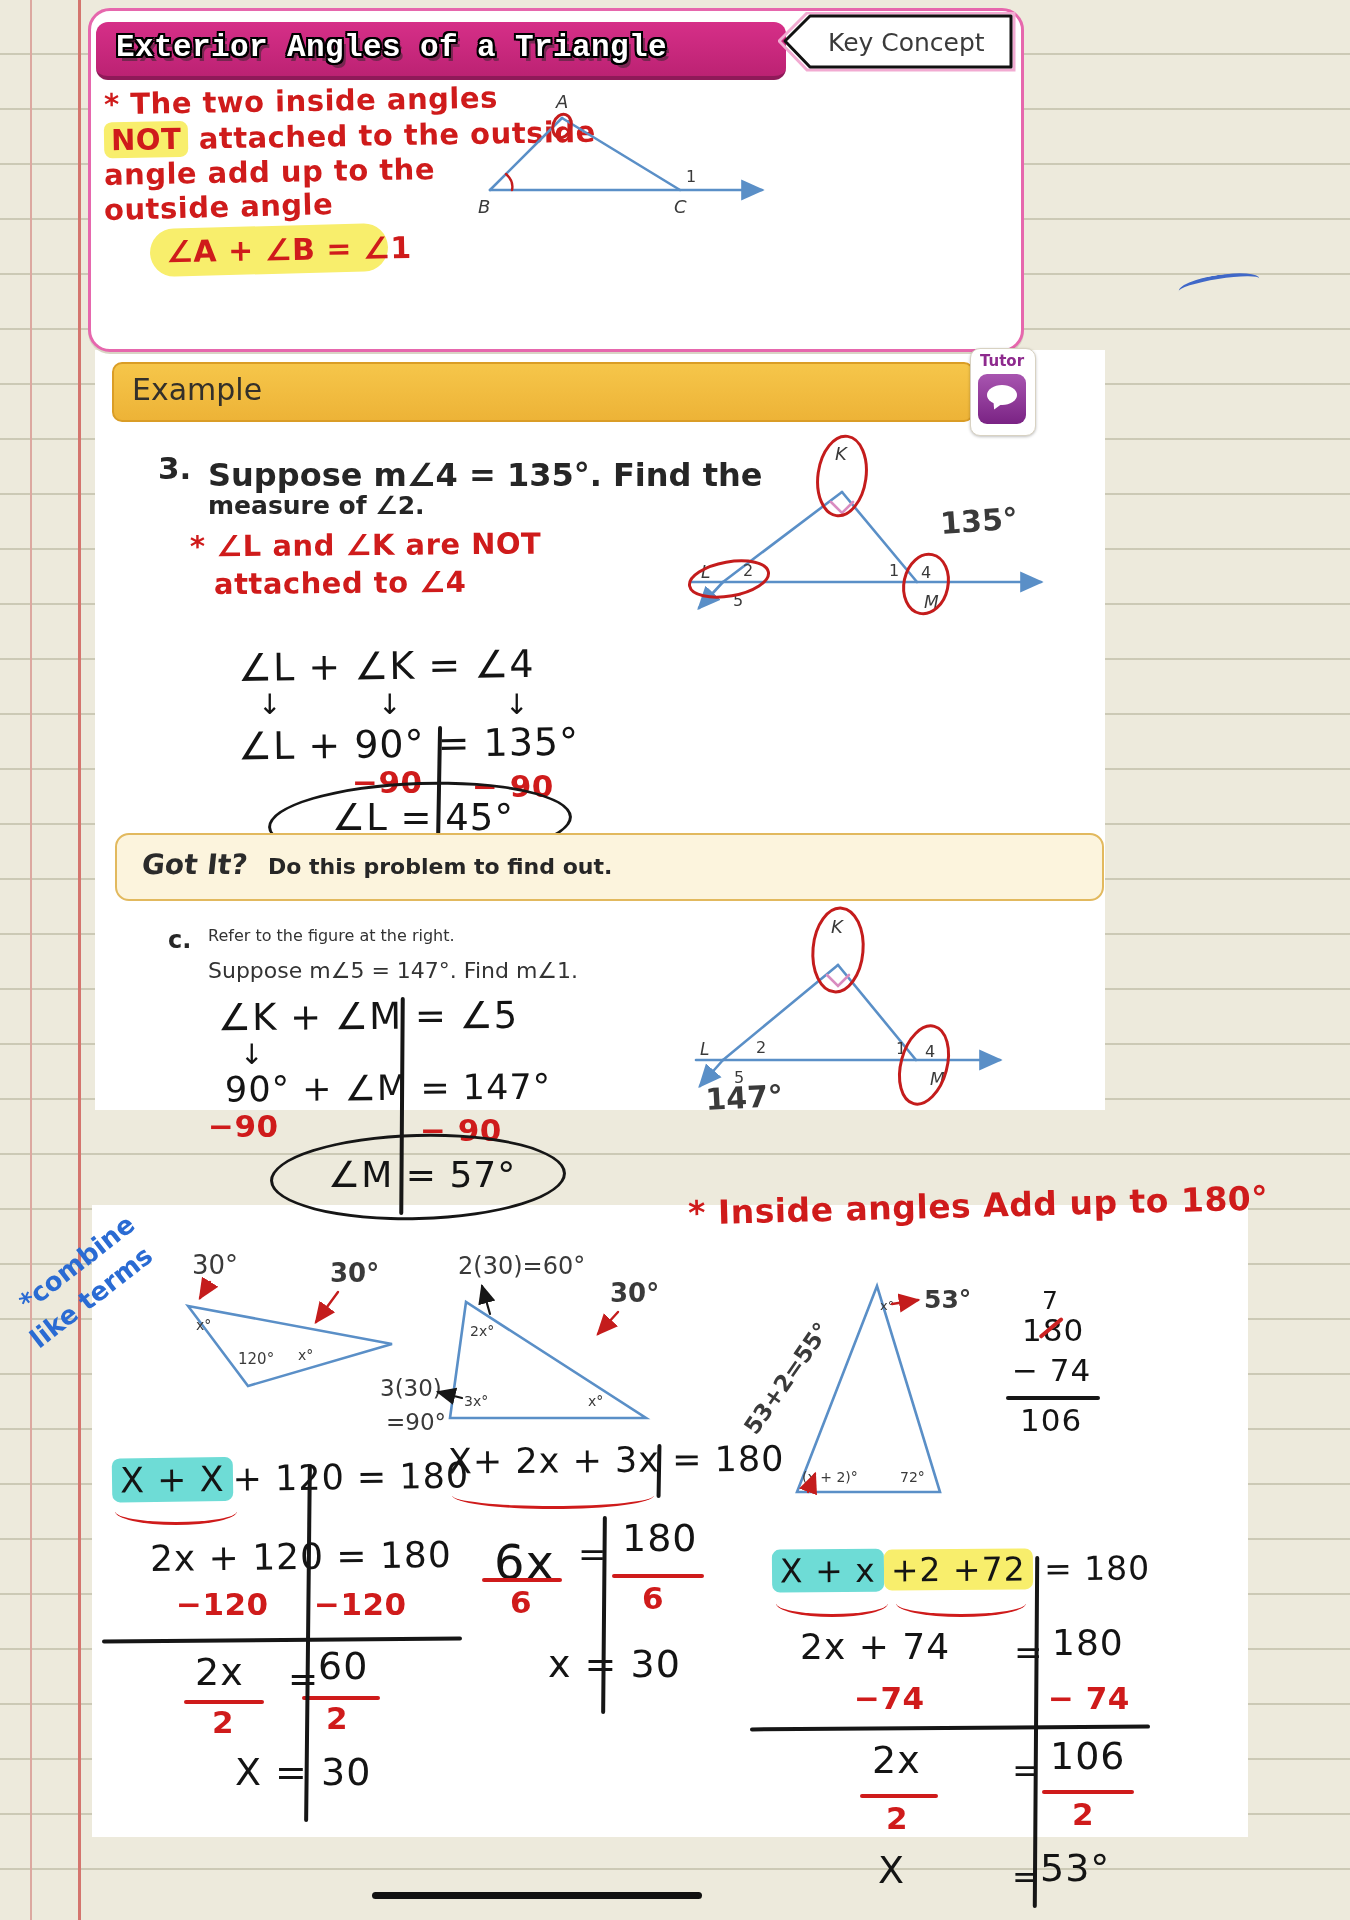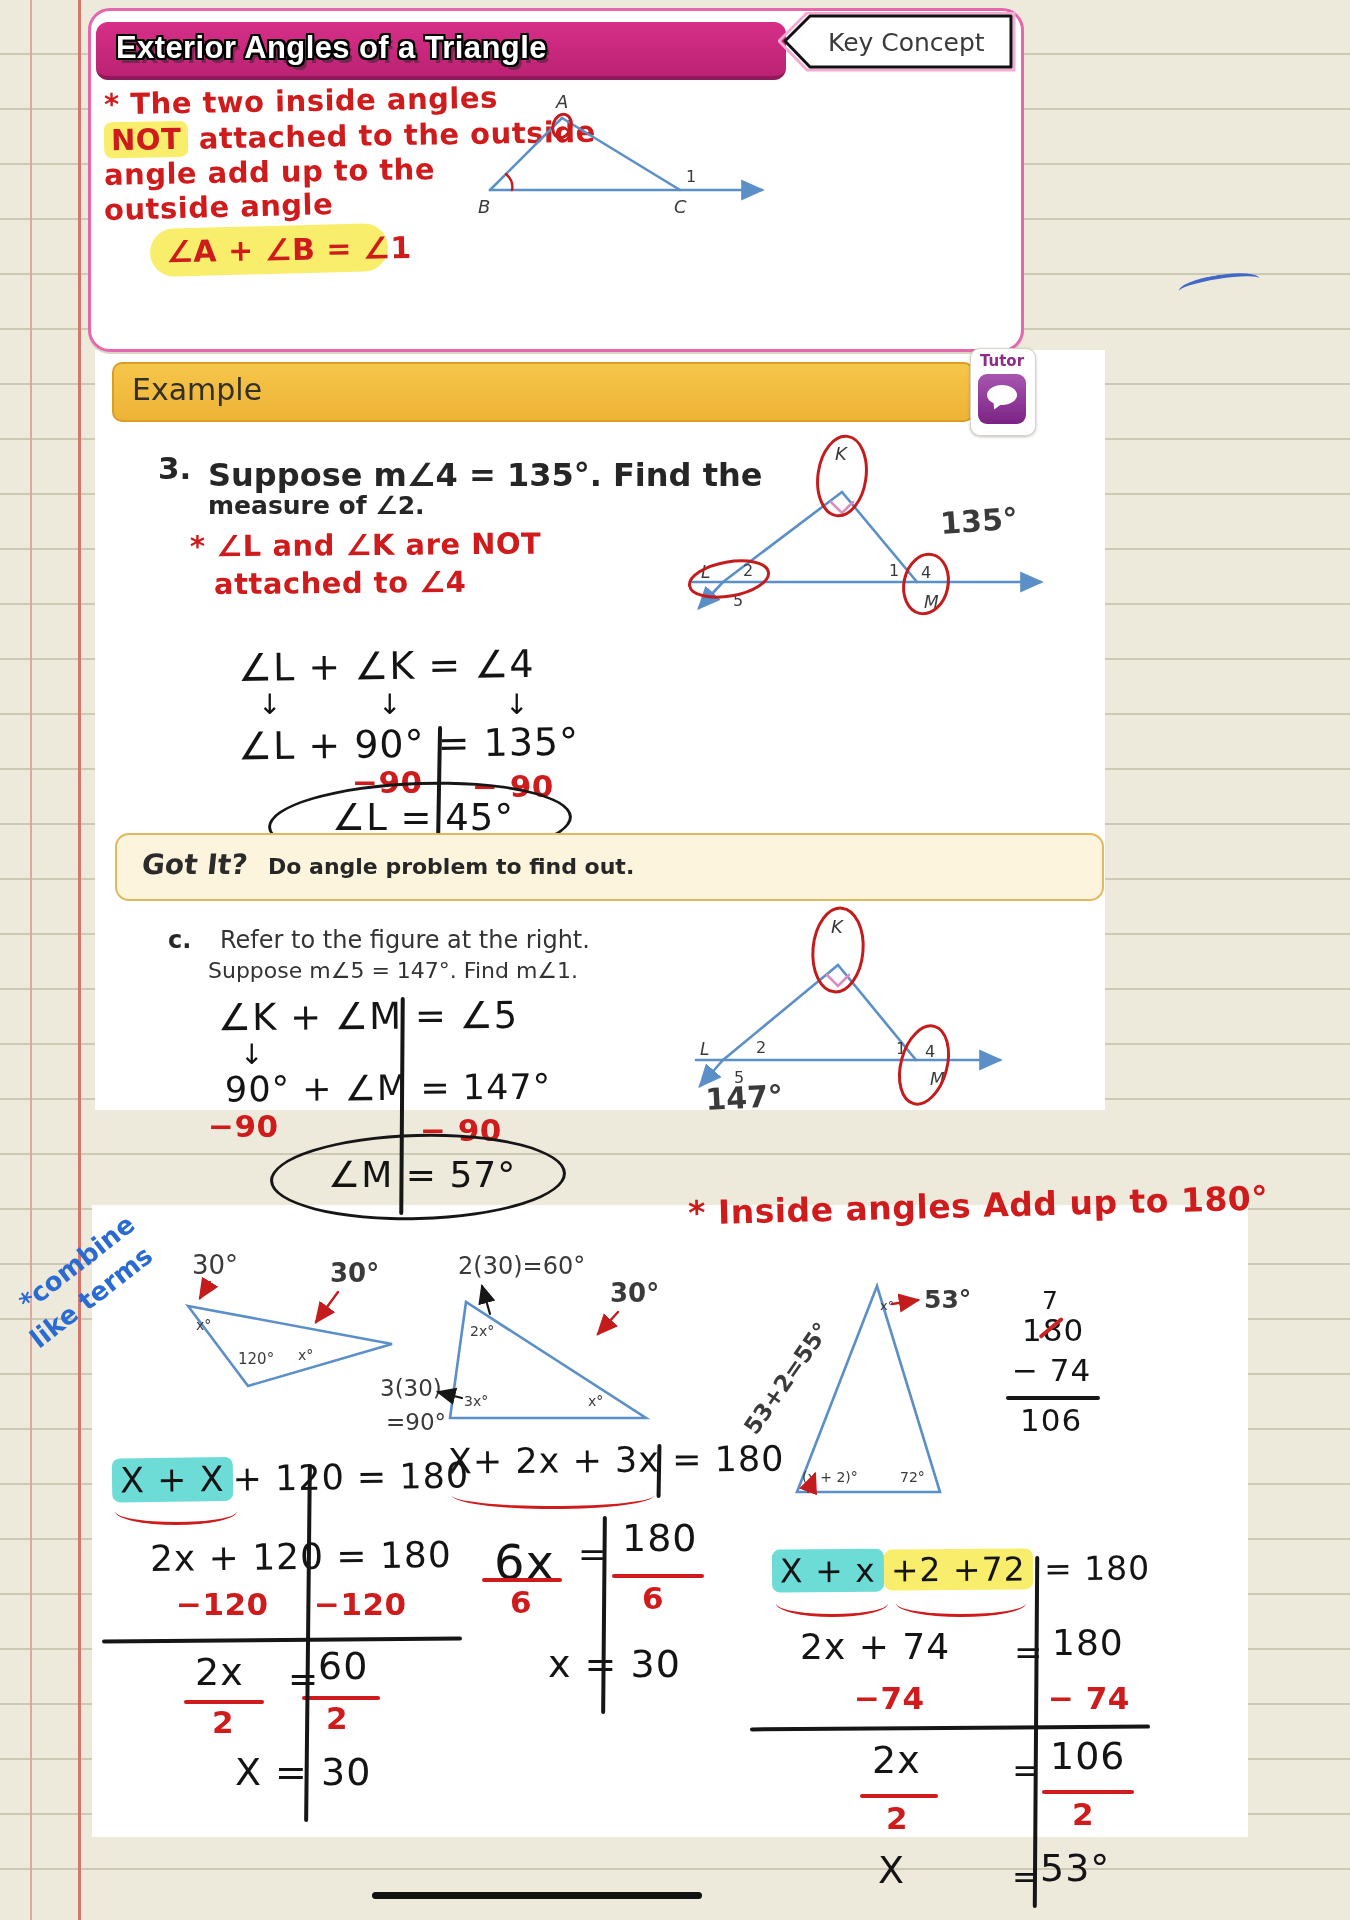--- a/index.html
+++ b/index.html
@@ -39,21 +39,21 @@
   <div class="n" style="left:78px;top:0;width:2.5px;height:1920px;background:#d4756e;"></div>
 
   <div class="whiteblock" style="left:95px;top:350px;width:1010px;height:760px;"></div>
   <div class="whiteblock" style="left:92px;top:1205px;width:1156px;height:632px;"></div>
 
   <div class="n" style="left:1178px;top:275px;width:82px;height:16px;border-top:4px solid #4068c8;border-radius:50%;transform:rotate(-9deg);"></div>
 
   <div class="n" style="left:88px;top:8px;width:930px;height:338px;background:#fff;border:3.5px solid #e667ad;border-radius:22px;box-shadow:0 2px 0 #d9d4c4;"></div>
 
   <div class="n" style="left:96px;top:22px;width:690px;height:54px;background:linear-gradient(180deg,#d62f88,#bc2273);border-radius:12px;border-bottom:4px solid #8f1a59;"></div>
-  <div class="n" style="left:116px;top:30px;font-size:31px;font-weight:800;color:#fff;letter-spacing:.4px;font-family:Liberation Sans, sans-serif;
+  <div class="n" style="left:116px;top:30px;font-size:31px;font-weight:800;color:#fff;letter-spacing:.4px;font-family:Liberation Mono, monospace;
               text-shadow:2px 0 #000,-2px 0 #000,0 2px #000,0 -2px #000,2px 2px #000,-2px -2px #000,2px -2px #000,-2px 2px #000,4px 5px 0 rgba(40,40,40,.5);">Exterior Angles of a Triangle</div>
 
   <svg class="n" style="left:778px;top:12px;" width="240" height="60" viewBox="0 0 240 60">
     <polygon points="29,1 236,1 236,58 29,58 1,29" fill="none" stroke="#f2abd2" stroke-width="3"></polygon>
     <polygon points="32,4 233,4 233,55 32,55 7,29" fill="#ffffff" stroke="#111" stroke-width="3" stroke-linejoin="round"></polygon>
     <text x="50" y="39" font-size="25" fill="#111">Key Concept</text>
   </svg>
 
   <div class="n hwr" style="left:104px;top:84px;font-size:29px;transform:rotate(-1deg);">* The two inside angles</div>
   <div class="n hwr" style="left:104px;top:119px;font-size:29px;transform:rotate(-1deg);">
@@ -128,24 +128,24 @@
   <div class="n hw" style="left:505px;top:688px;font-size:28px;">↓</div>
   <div class="n hw" style="left:238px;top:722px;font-size:38px;transform:rotate(-.8deg);">∠L + 90° = 135°</div>
   <div class="n hwr" style="left:352px;top:764px;font-size:31px;">−90</div>
   <div class="n hwr" style="left:472px;top:768px;font-size:31px;">− 90</div>
   <div class="vline" style="left:437px;top:726px;height:124px;transform:rotate(1deg);"></div>
   <div class="oval" style="left:268px;top:782px;width:298px;height:74px;transform:rotate(-2deg);"></div>
   <div class="n hw" style="left:332px;top:796px;font-size:37px;">∠L  = 45°</div>
 
   <div class="n" style="left:115px;top:833px;width:985px;height:64px;background:#fcf4dd;border:2.5px solid #e2b95e;border-radius:14px;"></div>
   <div class="n pr" style="left:142px;top:848px;font-size:28px;font-weight:800;transform:skewX(-6deg);color:#2b2b2b;">Got It?</div>
-  <div class="n pr" style="left:268px;top:854px;font-size:22px;">Do angle problem to find out.</div>
+  <div class="n pr" style="left:268px;top:854px;font-size:22px;">Do this problem to find out.</div>
 
   <div class="n pr" style="left:168px;top:926px;font-size:24px;">c.</div>
-  <div class="n prl" style="left:208px;top:926px;font-size:24px;margin-left:12px;">Refer to the figure at the right.</div>
+  <div class="n prl" style="left:208px;top:926px;font-size:16px;">Refer to the figure at the right.</div>
   <div class="n prl" style="left:208px;top:958px;font-size:22px;">Suppose m∠5 = 147°. Find m∠1.</div>
 
   <div class="n hw" style="left:218px;top:995px;font-size:37px;transform:rotate(-.5deg);">∠K + ∠M = ∠5</div>
   <div class="n hw" style="left:240px;top:1038px;font-size:28px;">↓</div>
   <div class="n hw" style="left:225px;top:1068px;font-size:35px;transform:rotate(-.5deg);">90° + ∠M = 147°</div>
   <div class="n hwr" style="left:208px;top:1108px;font-size:31px;">−90</div>
   <div class="n hwr" style="left:420px;top:1112px;font-size:31px;">− 90</div>
   <div class="vline" style="left:400px;top:997px;height:218px;transform:rotate(.4deg);"></div>
   <div class="oval" style="left:270px;top:1134px;width:290px;height:80px;transform:rotate(-1.5deg);"></div>
   <div class="n hw" style="left:328px;top:1154px;font-size:36px;">∠M = 57°</div>

